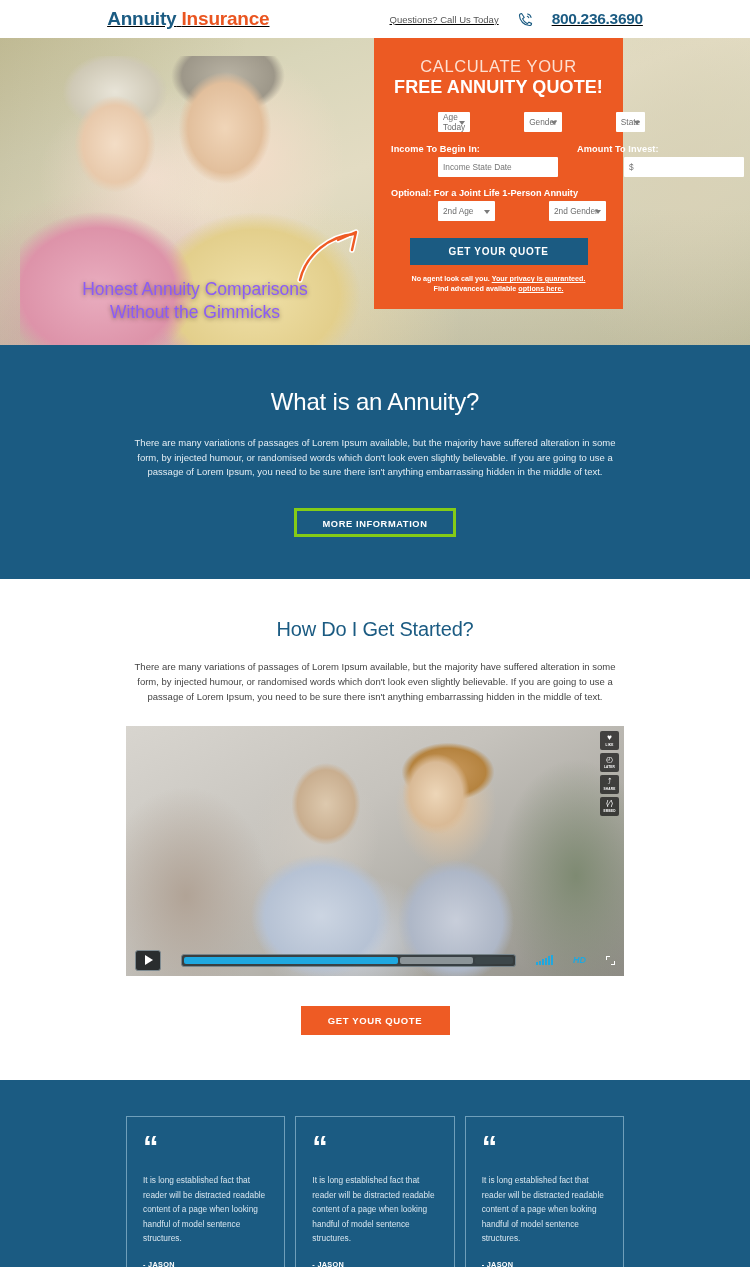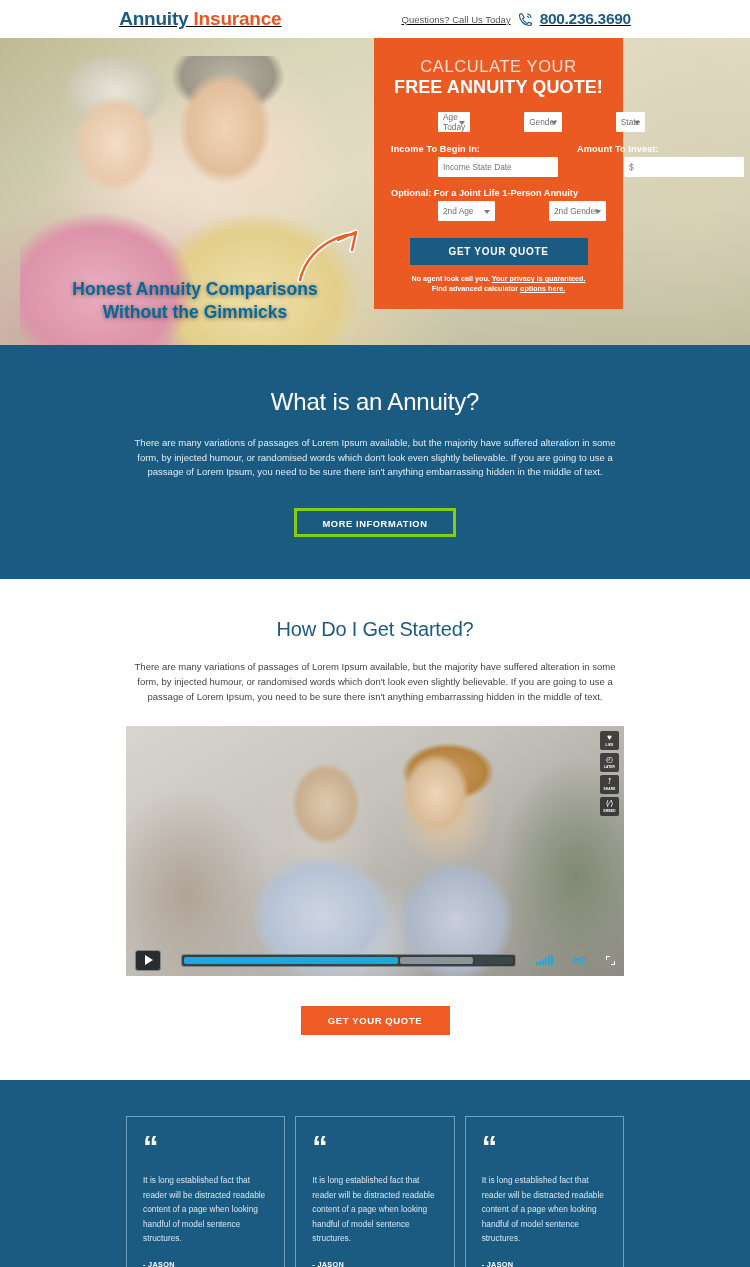--- a/index.html
+++ b/index.html
@@ -17,21 +17,21 @@
     align-items: center;
     justify-content: center;
     gap: 120px;
     background: #ffffff;
     position: relative;
     text-decoration: underline;
   }
   .logo { font-size: 19px; font-weight: bold; letter-spacing: -0.2px; }
   .logo .a { color: #1b5b82; }
   .logo .b { color: #ea5520; }
-  .hdr-right { display: flex; align-items: center; gap: 6px; }
+  .hdr-right { display: flex; align-items: center; gap: 18px; }
   .hdr-q { font-size: 9.5px; color: #555; }
   .phone-num { font-size: 15.5px; font-weight: bold; color: #1b5b82; letter-spacing: -0.3px; }
   .phone-icon { width: 17px; height: 17px; display: block; }
 
   
   .hero {
     height: 307px;
     position: relative;
     overflow: hidden;
   }
@@ -61,23 +61,23 @@
       radial-gradient(ellipse 62px 46px at 95px 36px, #e8e4d8 0%, #cfc9b6 70%, rgba(207,201,182,0) 85%),
       radial-gradient(ellipse 66px 44px at 208px 20px, #b9b3a4 0%, #9d9789 70%, rgba(157,151,137,0) 86%),
       radial-gradient(ellipse 110px 90px at 78px 235px, #e9adbf 0%, #dd93a9 70%, rgba(221,147,169,0) 88%),
       radial-gradient(ellipse 120px 95px at 235px 240px, #efe0a8 0%, #e3cf8c 70%, rgba(227,207,140,0) 88%);
     filter: blur(0.4px);
   }
   .hero-headline {
     position: absolute;
     left: 0; right: 380px; bottom: 22px;
     text-align: center;
-    color: #0369a1;
+    color: #8b5cf6;
     font-size: 17.5px;
-    font-weight: bold;
+    font-weight: normal;
     line-height: 1.28;
     text-shadow: 0 1px 4px rgba(60,40,20,0.55);
     padding-left: 20px;
   }
   .arrow-wrap {
     position: absolute; left: 296px; top: 182px; width: 88px; height: 66px;
   }
 
   
   .form-panel {
@@ -339,21 +339,21 @@
         <div class="sel">
           <span>2nd Gender</span>
           <span class="caret"></span>
         </div>
       </div>
 
       <button class="cta-hero">GET YOUR QUOTE</button>
 
       <div class="fineprint">
         <div><span>No agent look call you. </span><u>Your privacy is guaranteed.</u></div>
-        <div><span>Find advanced calculator </span><u>options here.</u></div>
+        <div><span>Find advanced available </span><u>options here.</u></div>
       </div>
     </div>
   </div>
 
   <div class="blue-sec">
     <div class="sec-title-w">What is an Annuity?</div>
     <div class="sec-body-w">There are many variations of passages of Lorem Ipsum available, but the majority have suffered alteration in some form, by injected humour, or randomised words which don't look even slightly believable. If you are going to use a passage of Lorem Ipsum, you need to be sure there isn't anything embarrassing hidden in the middle of text.</div>
     <button class="btn-outline">MORE INFORMATION</button>
   </div>
 

